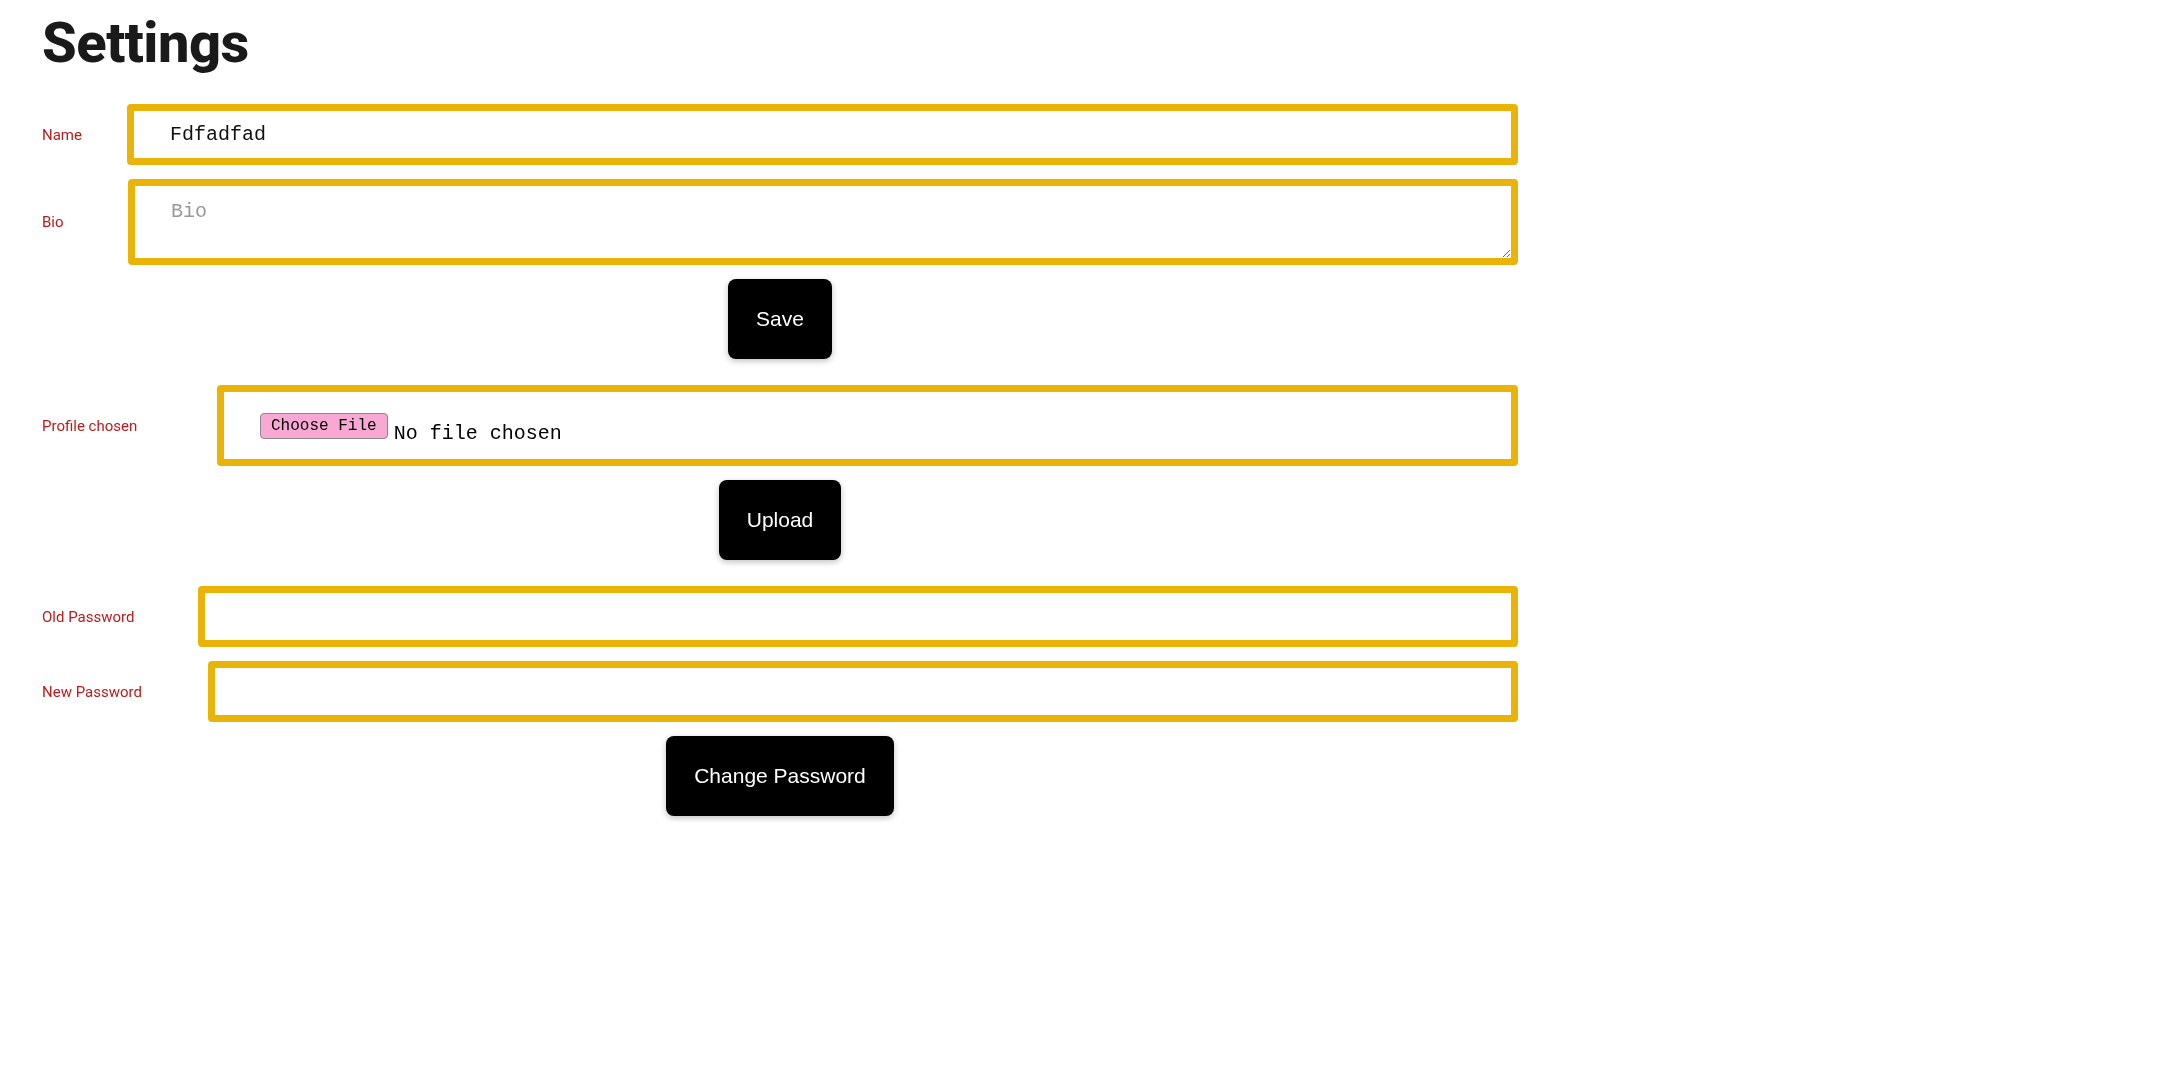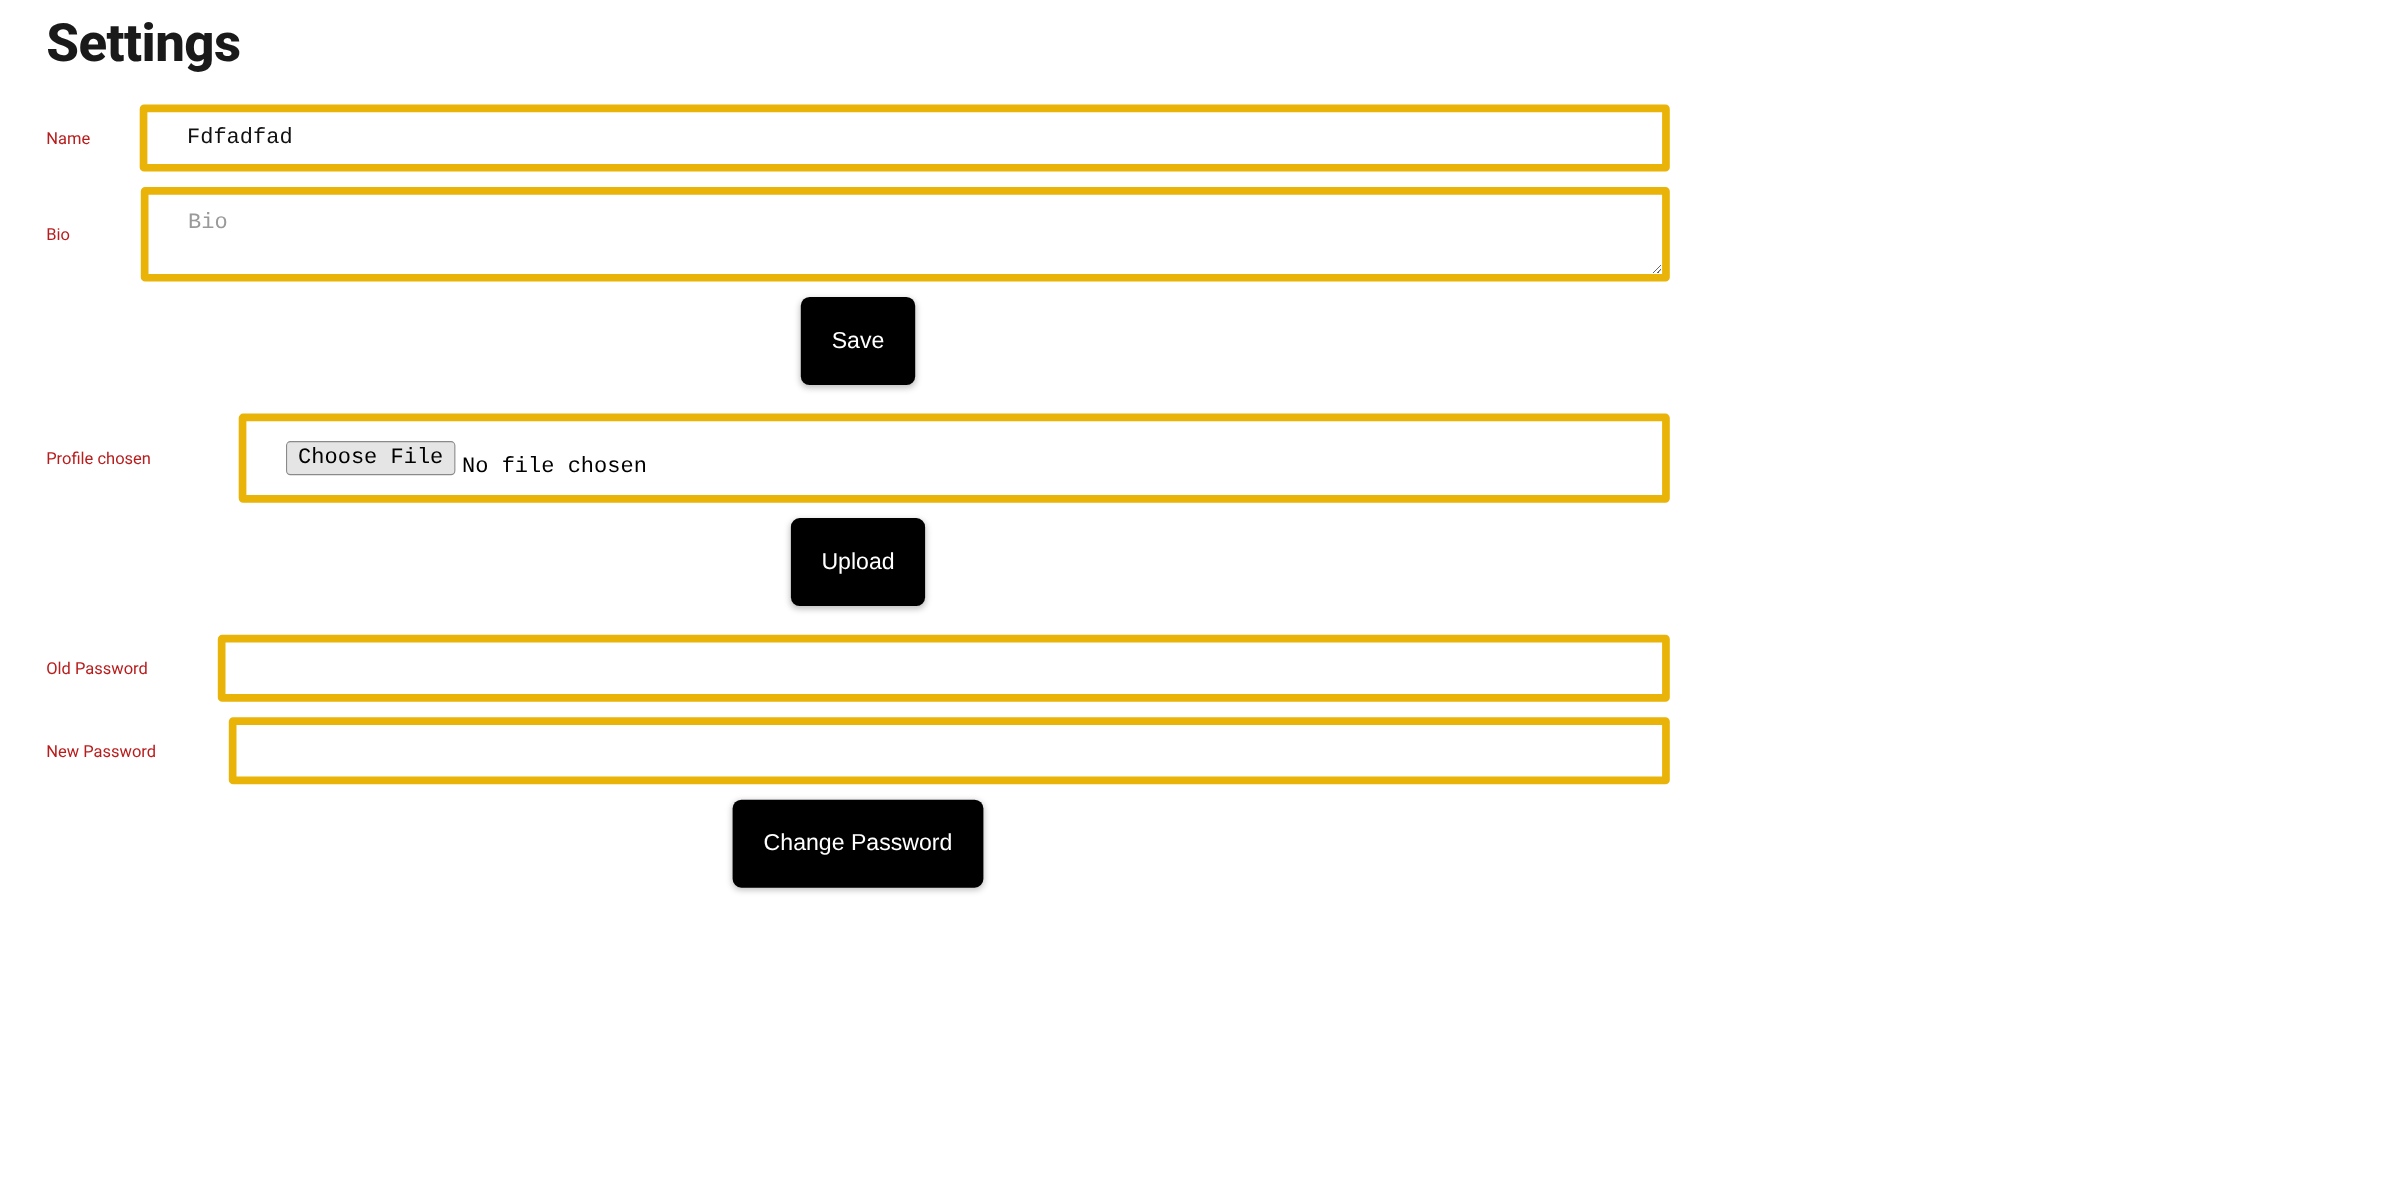--- a/index.html
+++ b/index.html
@@ -12,21 +12,21 @@
       background: #ffffff;
       color: #000;
       padding: 0;
     }
     .container {
       width: 100%;
       max-width: 1560px;
       padding: 10px 42px 40px 42px;
     }
     h1.page-title {
-      font-size: 48px;
+      font-size: 56px;
       font-weight: 800;
       letter-spacing: -0.5px;
       color: #1a1a1a;
       margin-bottom: 28px;
     }
     h2.section-title {
       font-size: 34px;
       font-weight: 800;
       color: #222;
       text-align: center;
@@ -67,25 +67,25 @@
       color: #9a9a9a;
       font-family: "Courier New", Courier, monospace;
     }
     .file-wrap {
       display: flex;
       align-items: center;
       gap: 6px;
       padding: 14px 36px;
     }
     .choose-file-btn {
-      background: #e5e5e5;
+      background: #f9a8d4;
       border: 1px solid #8a8a8a;
       border-radius: 4px;
       padding: 3px 10px;
-      font-size: 20px;
+      font-size: 16px;
       font-family: "Courier New", Courier, monospace;
       color: #000;
       cursor: pointer;
     }
     .file-status {
       font-size: 20px;
       font-family: "Courier New", Courier, monospace;
       color: #000;
       margin-top: 16px;
     }

